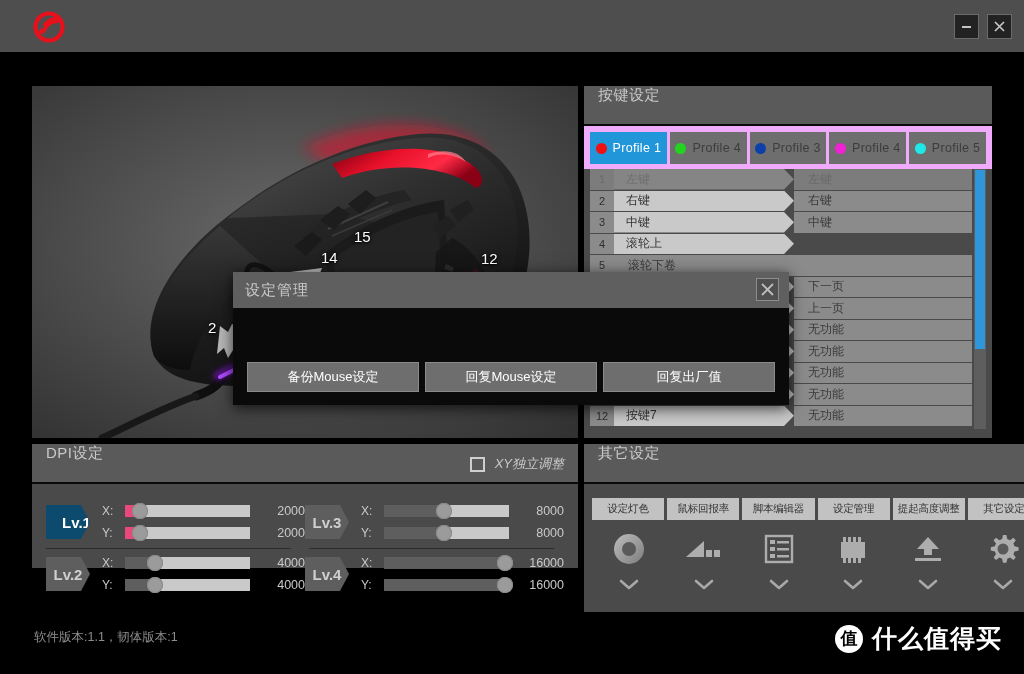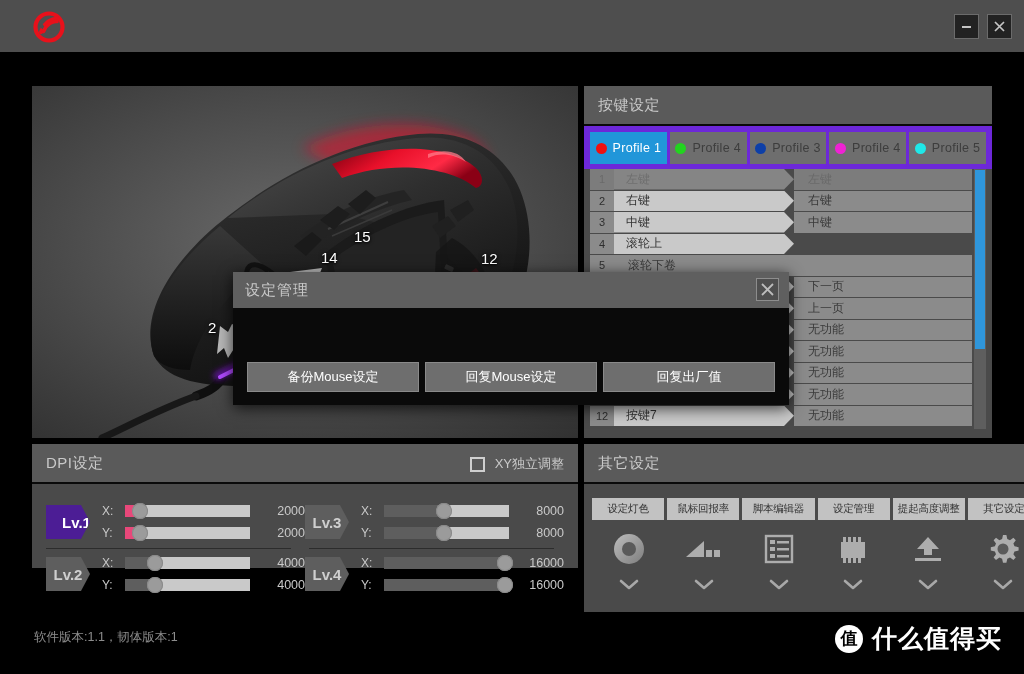--- a/index.html
+++ b/index.html
@@ -38,28 +38,28 @@
   .callout {
     position: absolute; color: #fff; font-size: 15px; font-weight: 400;
     text-shadow: 0 0 4px rgba(0,0,0,.9), 0 1px 2px rgba(0,0,0,.9);
     font-family: "Liberation Sans", sans-serif; pointer-events: none;
   }
 
   
   .panel { position: absolute; background: #4a4a4a; }
   .panel-head {
     height: 40px; background: #5a5a5a; border-bottom: 2px solid #0a0a0a;
-    display: flex; align-items: center; padding: 0 14px; position: relative;
+    display: flex; align-items: flex-start; padding: 0 14px; position: relative;
   }
   .panel-title { color: #c9c9c9; font-size: 15px; letter-spacing: .5px; }
   .panel-body { position: relative; }
 
   
   .keys-panel { left: 584px; top: 86px; width: 408px; height: 352px; background: #4a4a4a; }
-  .tabs { display: flex; gap: 3px; padding: 6px 6px 5px 6px; background: #6d28d9; text-align: center; }
+  .tabs { display: flex; gap: 3px; padding: 6px 6px 5px 6px; background: #f0abfc; text-align: center; }
   .tab {
     flex: 1; height: 32px; background: #6e6e6e; display: flex; align-items: center;
     justify-content: center; gap: 6px; cursor: pointer; color: #3a3a3a; font-size: 12.5px;
   }
   .tab .lbl { color: #3d3d3d; font-size: 12.5px; letter-spacing: .3px; }
   .tab.active { background: #2196d9; }
   .tab.active .lbl { color: #fff; }
   .dot { width: 11px; height: 11px; border-radius: 50%; display: block; }
 
   .rows-wrap {
@@ -88,34 +88,34 @@
     position: absolute; right: 0; top: 0; width: 12px; height: 100%;
     background: #5e5e5e; cursor: pointer;
   }
   .scrollthumb {
     position: absolute; left: 1px; top: 1px; width: 10px; height: 69%;
     background: #2f96db; cursor: grab;
   }
 
   
   .dpi-panel { left: 32px; top: 444px; width: 546px; height: 124px; }
-  .chkwrap { position: absolute; right: 14px; top: 0; height: 40px; display: flex; align-items: center; gap: 10px; cursor: pointer; }
+  .chkwrap { position: absolute; right: 14px; top: 0; height: 40px; display: flex; align-items: center; gap: 10px; cursor: pointer; font-style: italic; }
   .chkbox { width: 15px; height: 15px; border: 2px solid #cfcfcf; background: transparent; }
   .chklabel { color: #c9c9c9; font-size: 13px; }
 
   .dpi-grid { position: relative; padding: 12px 14px 0 14px; }
   .dpi-row { display: flex; gap: 0; }
   .dpi-cell { width: 259px; display: flex; align-items: center; height: 52px; }
   .lvbadge {
     position: relative; width: 44px; height: 34px; flex: 0 0 44px; display: flex;
     align-items: center; justify-content: center; color: #cfcfcf; font-size: 15px;
     font-weight: bold; background: #5e5e5e; margin-right: 12px;
     clip-path: polygon(0 0, calc(100% - 9px) 0, 100% 50%, calc(100% - 9px) 100%, 0 100%);
   }
-  .lvbadge.active { background: #4c1d95; color: #fff; padding-left: 17px; }
+  .lvbadge.active { background: #0c4a6e; color: #fff; padding-left: 17px; }
   .axes { flex: 1; }
   .axis { display: flex; align-items: center; height: 22px; gap: 7px; }
   .axis .ax { color: #c9c9c9; font-size: 12px; width: 16px; }
   .slider { position: relative; flex: 1; height: 12px; background: #c9c9c9; cursor: pointer; }
   .slider .fill { position: absolute; left: 0; top: 0; height: 100%; background: #5e5e5e; }
   .slider.pink .fill { background: #e8487a; }
   .slider .thumb {
     position: absolute; top: 50%; width: 16px; height: 16px; border-radius: 50%;
     background: #9b9b9b; transform: translate(-50%, -50%); cursor: grab;
     box-shadow: inset 0 0 0 1px #8a8a8a;

